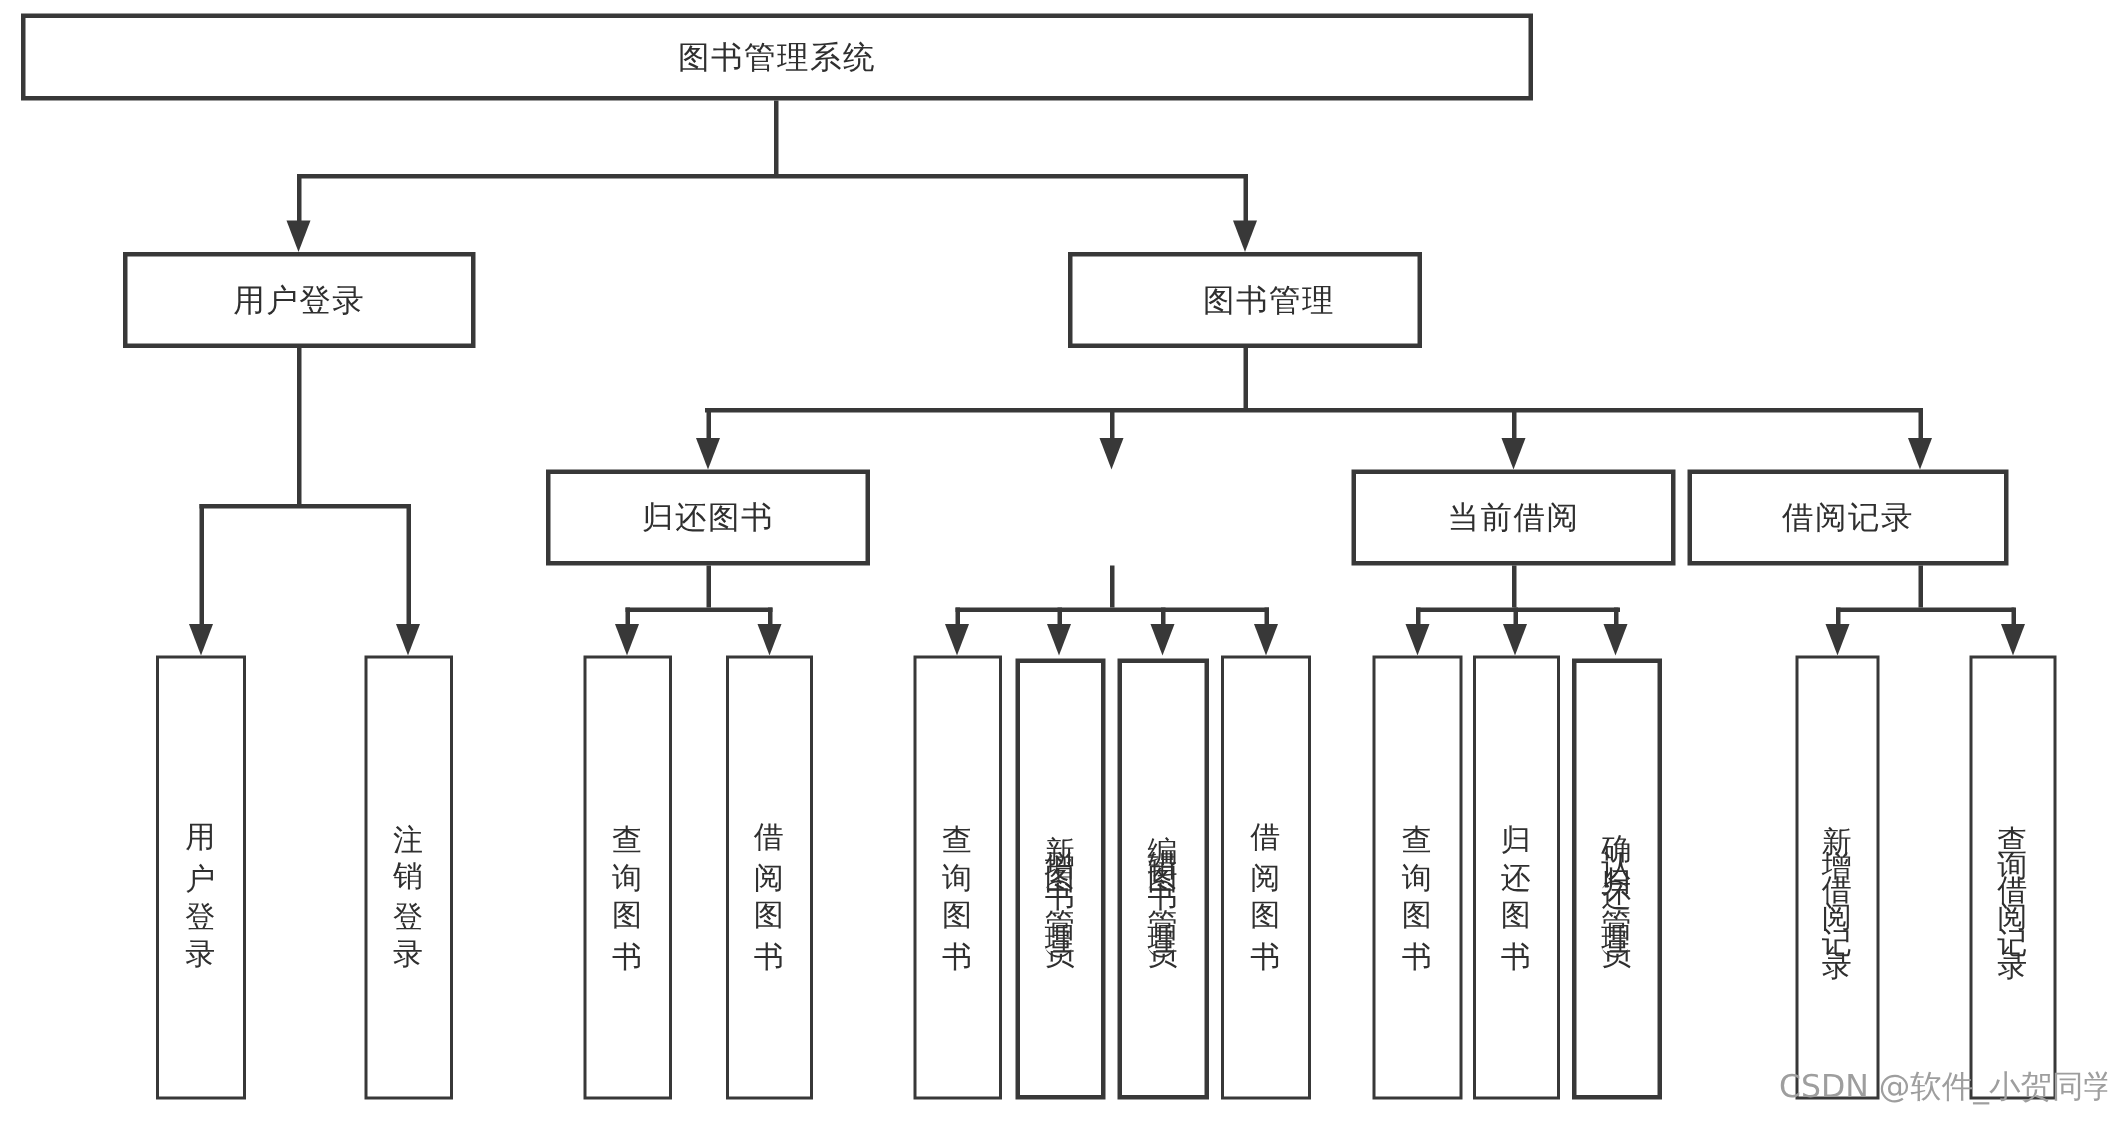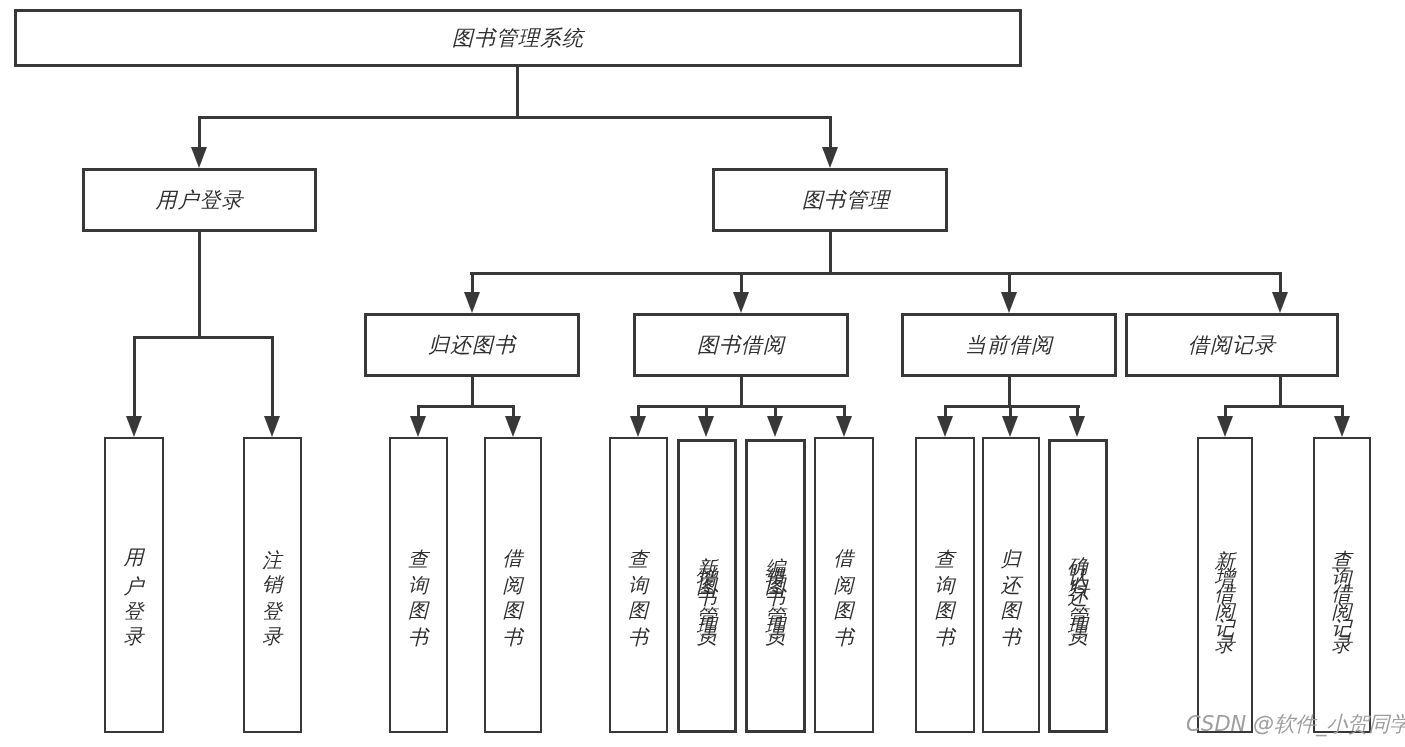--- a/index.html
+++ b/index.html
@@ -6,21 +6,20 @@
     --line:#383838;
     --text:#2f2f2f;
     --wm:#9e9e9e;
     --bg:#ffffff;
   }
   html,body{margin:0;padding:0;background:var(--bg);}
   #canvas{
     position:relative;width:1405px;height:747px;background:var(--bg);
     font-family:"DejaVu Sans","Liberation Sans",sans-serif;color:var(--text);
     overflow:hidden;
-    font-style:italic;
   }
   
   .hbox{
     position:absolute;box-sizing:border-box;background:var(--bg);
     border:3px solid var(--line);
     display:flex;align-items:center;justify-content:center;
     font-size:21px;letter-spacing:1px;white-space:nowrap;
   }
   
   .vbox{
@@ -85,23 +84,20 @@
   <div class="arrow" style="left:464px;top:292px;"></div>
   <div class="vline" style="left:740px;top:272px;height:22px;"></div>
   <div class="arrow" style="left:733px;top:292px;"></div>
   <div class="vline" style="left:1008px;top:272px;height:22px;"></div>
   <div class="arrow" style="left:1001px;top:292px;"></div>
   <div class="vline" style="left:1279px;top:272px;height:22px;"></div>
   <div class="arrow" style="left:1272px;top:292px;"></div>
 
   <div class="hbox" style="left:364px;top:313px;width:216px;height:64px;">
     <span>归还图书</span>
-  </div>
-  <div class="hbox" style="left:633px;top:313px;width:216px;height:64px;">
-    <span>图书借阅</span>
   </div>
   <div class="hbox" style="left:901px;top:313px;width:216px;height:64px;">
     <span>当前借阅</span>
   </div>
   <div class="hbox" style="left:1125px;top:313px;width:214px;height:64px;">
     <span>借阅记录</span>
   </div>
 
   <div class="vline" style="left:471px;top:377px;height:28px;"></div>
   <div class="hline" style="left:417px;top:405px;width:98px;"></div>

